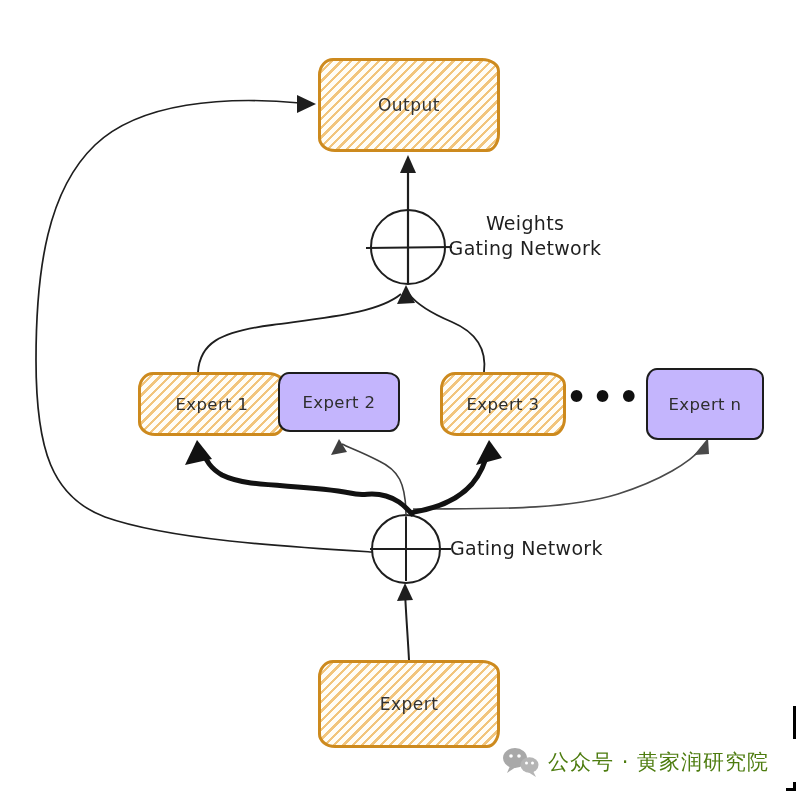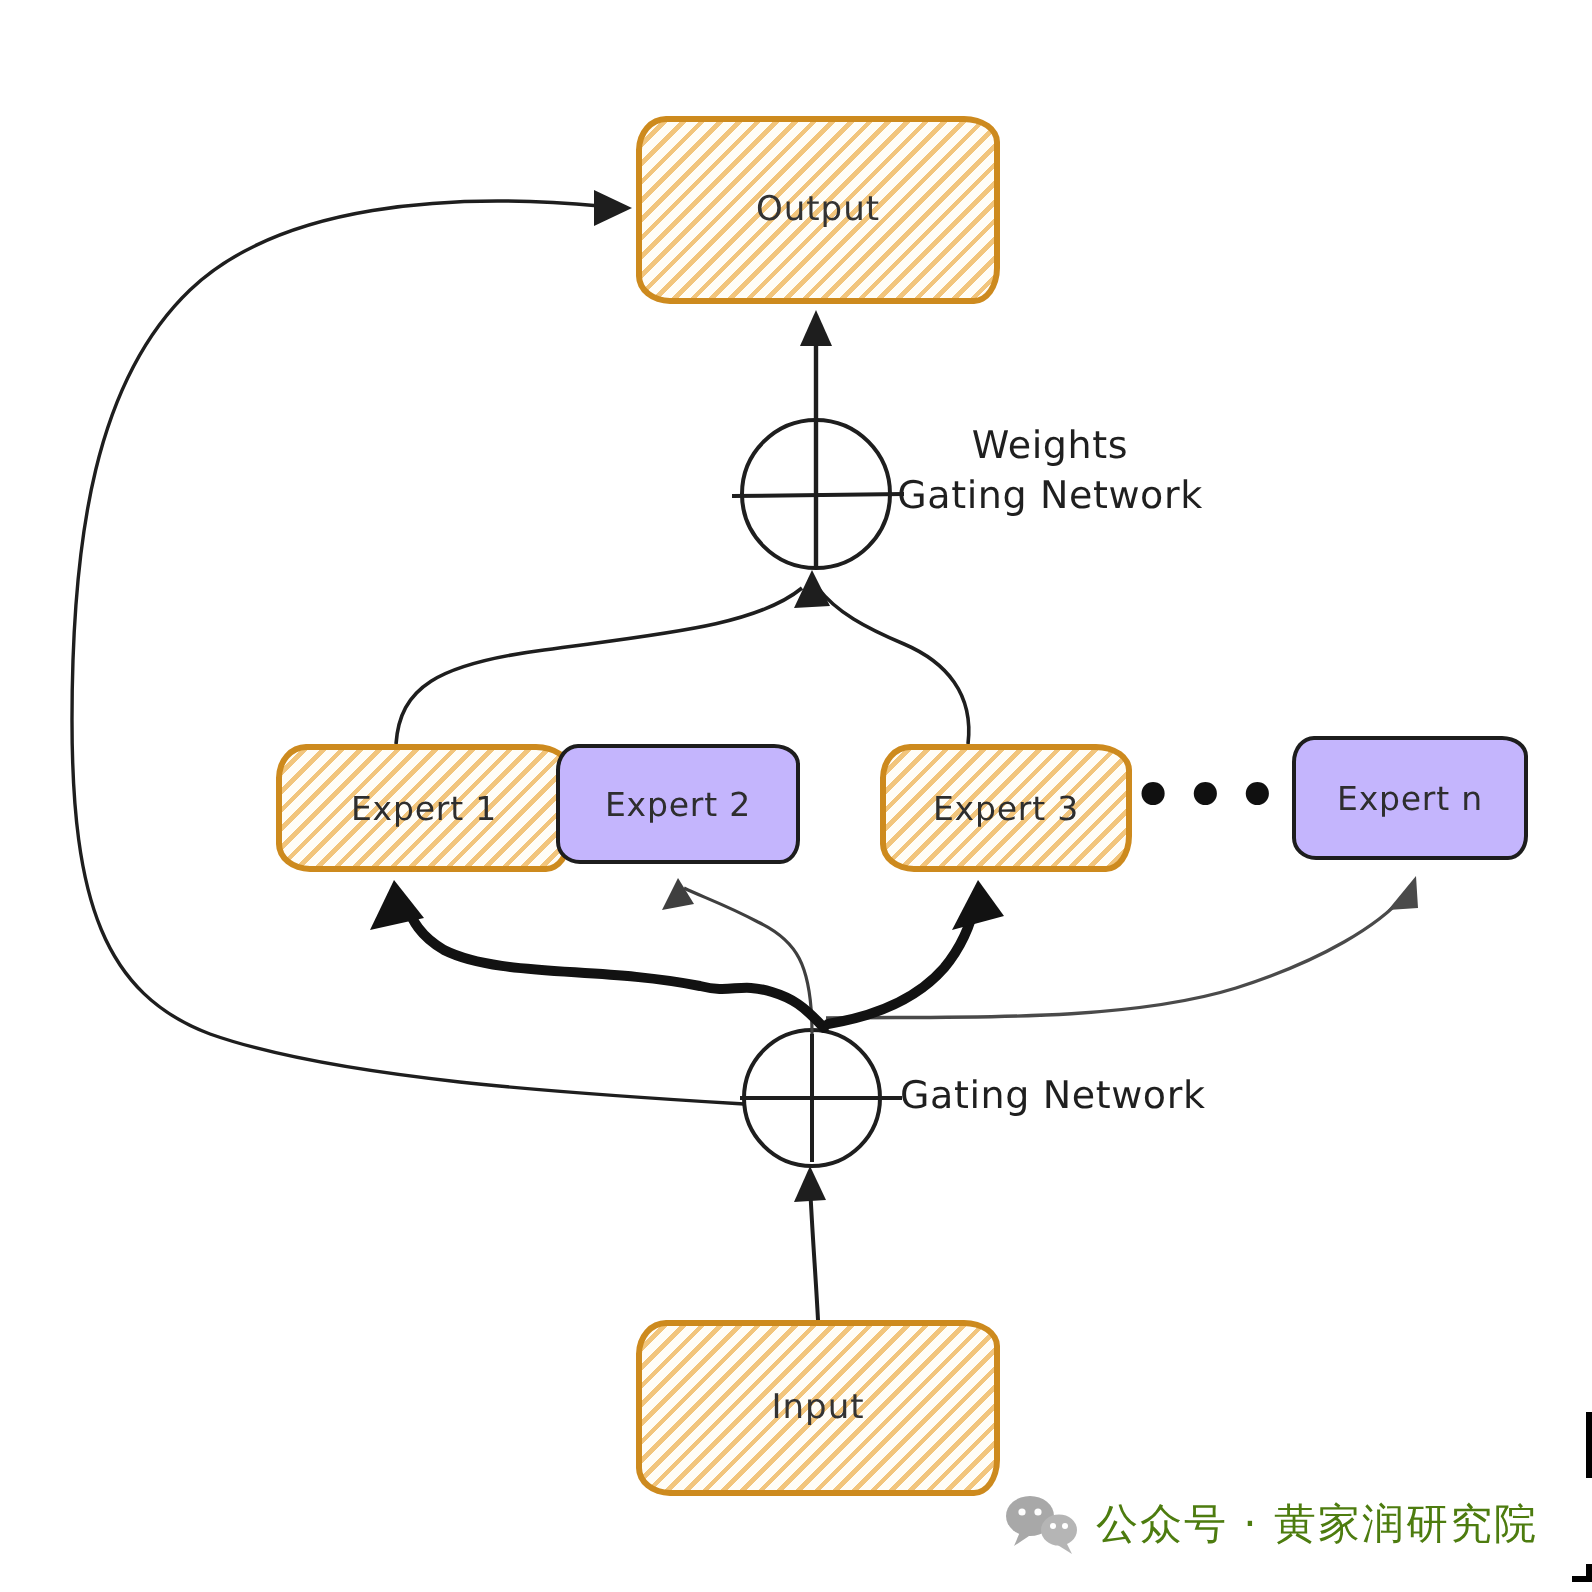--- a/index.html
+++ b/index.html
@@ -23,21 +23,21 @@
   .plain{
     border:2.5px solid #1d1d1d;
     border-radius:11px 13px 10px 12px / 13px 10px 12px 11px;
     background:#c4b5fd;
   }
   .out-box{left:318px;top:58px;width:182px;height:94px;}
   .in-box{left:318px;top:660px;width:182px;height:88px;}
   .e1{left:138px;top:372px;width:148px;height:64px;}
   .e2{left:278px;top:372px;width:122px;height:60px;}
   .e3{left:440px;top:372px;width:126px;height:64px;}
-  .en{left:646px;top:368px;width:118px;height:62px;}
+  .en{left:646px;top:368px;width:118px;height:72px;}
   .box .elbl{font-size:16.5px;letter-spacing:.4px;color:#2e2e2e;}
   .dots{
     position:absolute;left:566px;top:378px;width:64px;height:40px;
     font-size:33px;letter-spacing:5px;color:#101010;text-align:center;line-height:40px;
     font-weight:bold;
   }
   .note{
     position:absolute;left:425px;top:211px;width:200px;text-align:center;
     font-size:19px;line-height:25px;color:#1f1f1f;letter-spacing:.3px;
   }
@@ -105,21 +105,21 @@
   </div>
   <div class="box hatch e3">
     <span class="elbl">Expert 3</span>
   </div>
   <div class="dots">•••</div>
   <div class="box plain en">
     <span class="elbl">Expert n</span>
   </div>
 
   <div class="box hatch in-box">
-    <span class="lbl">Input</span>
+    <span class="lbl">Expert</span>
   </div>
 
   <div class="note">
     <div>Weights</div>
     <div>Gating Network</div>
   </div>
   <div class="gating-label">Gating Network</div>
 
   <div class="watermark">
     <svg width="37" height="32" viewBox="0 0 37 32">

